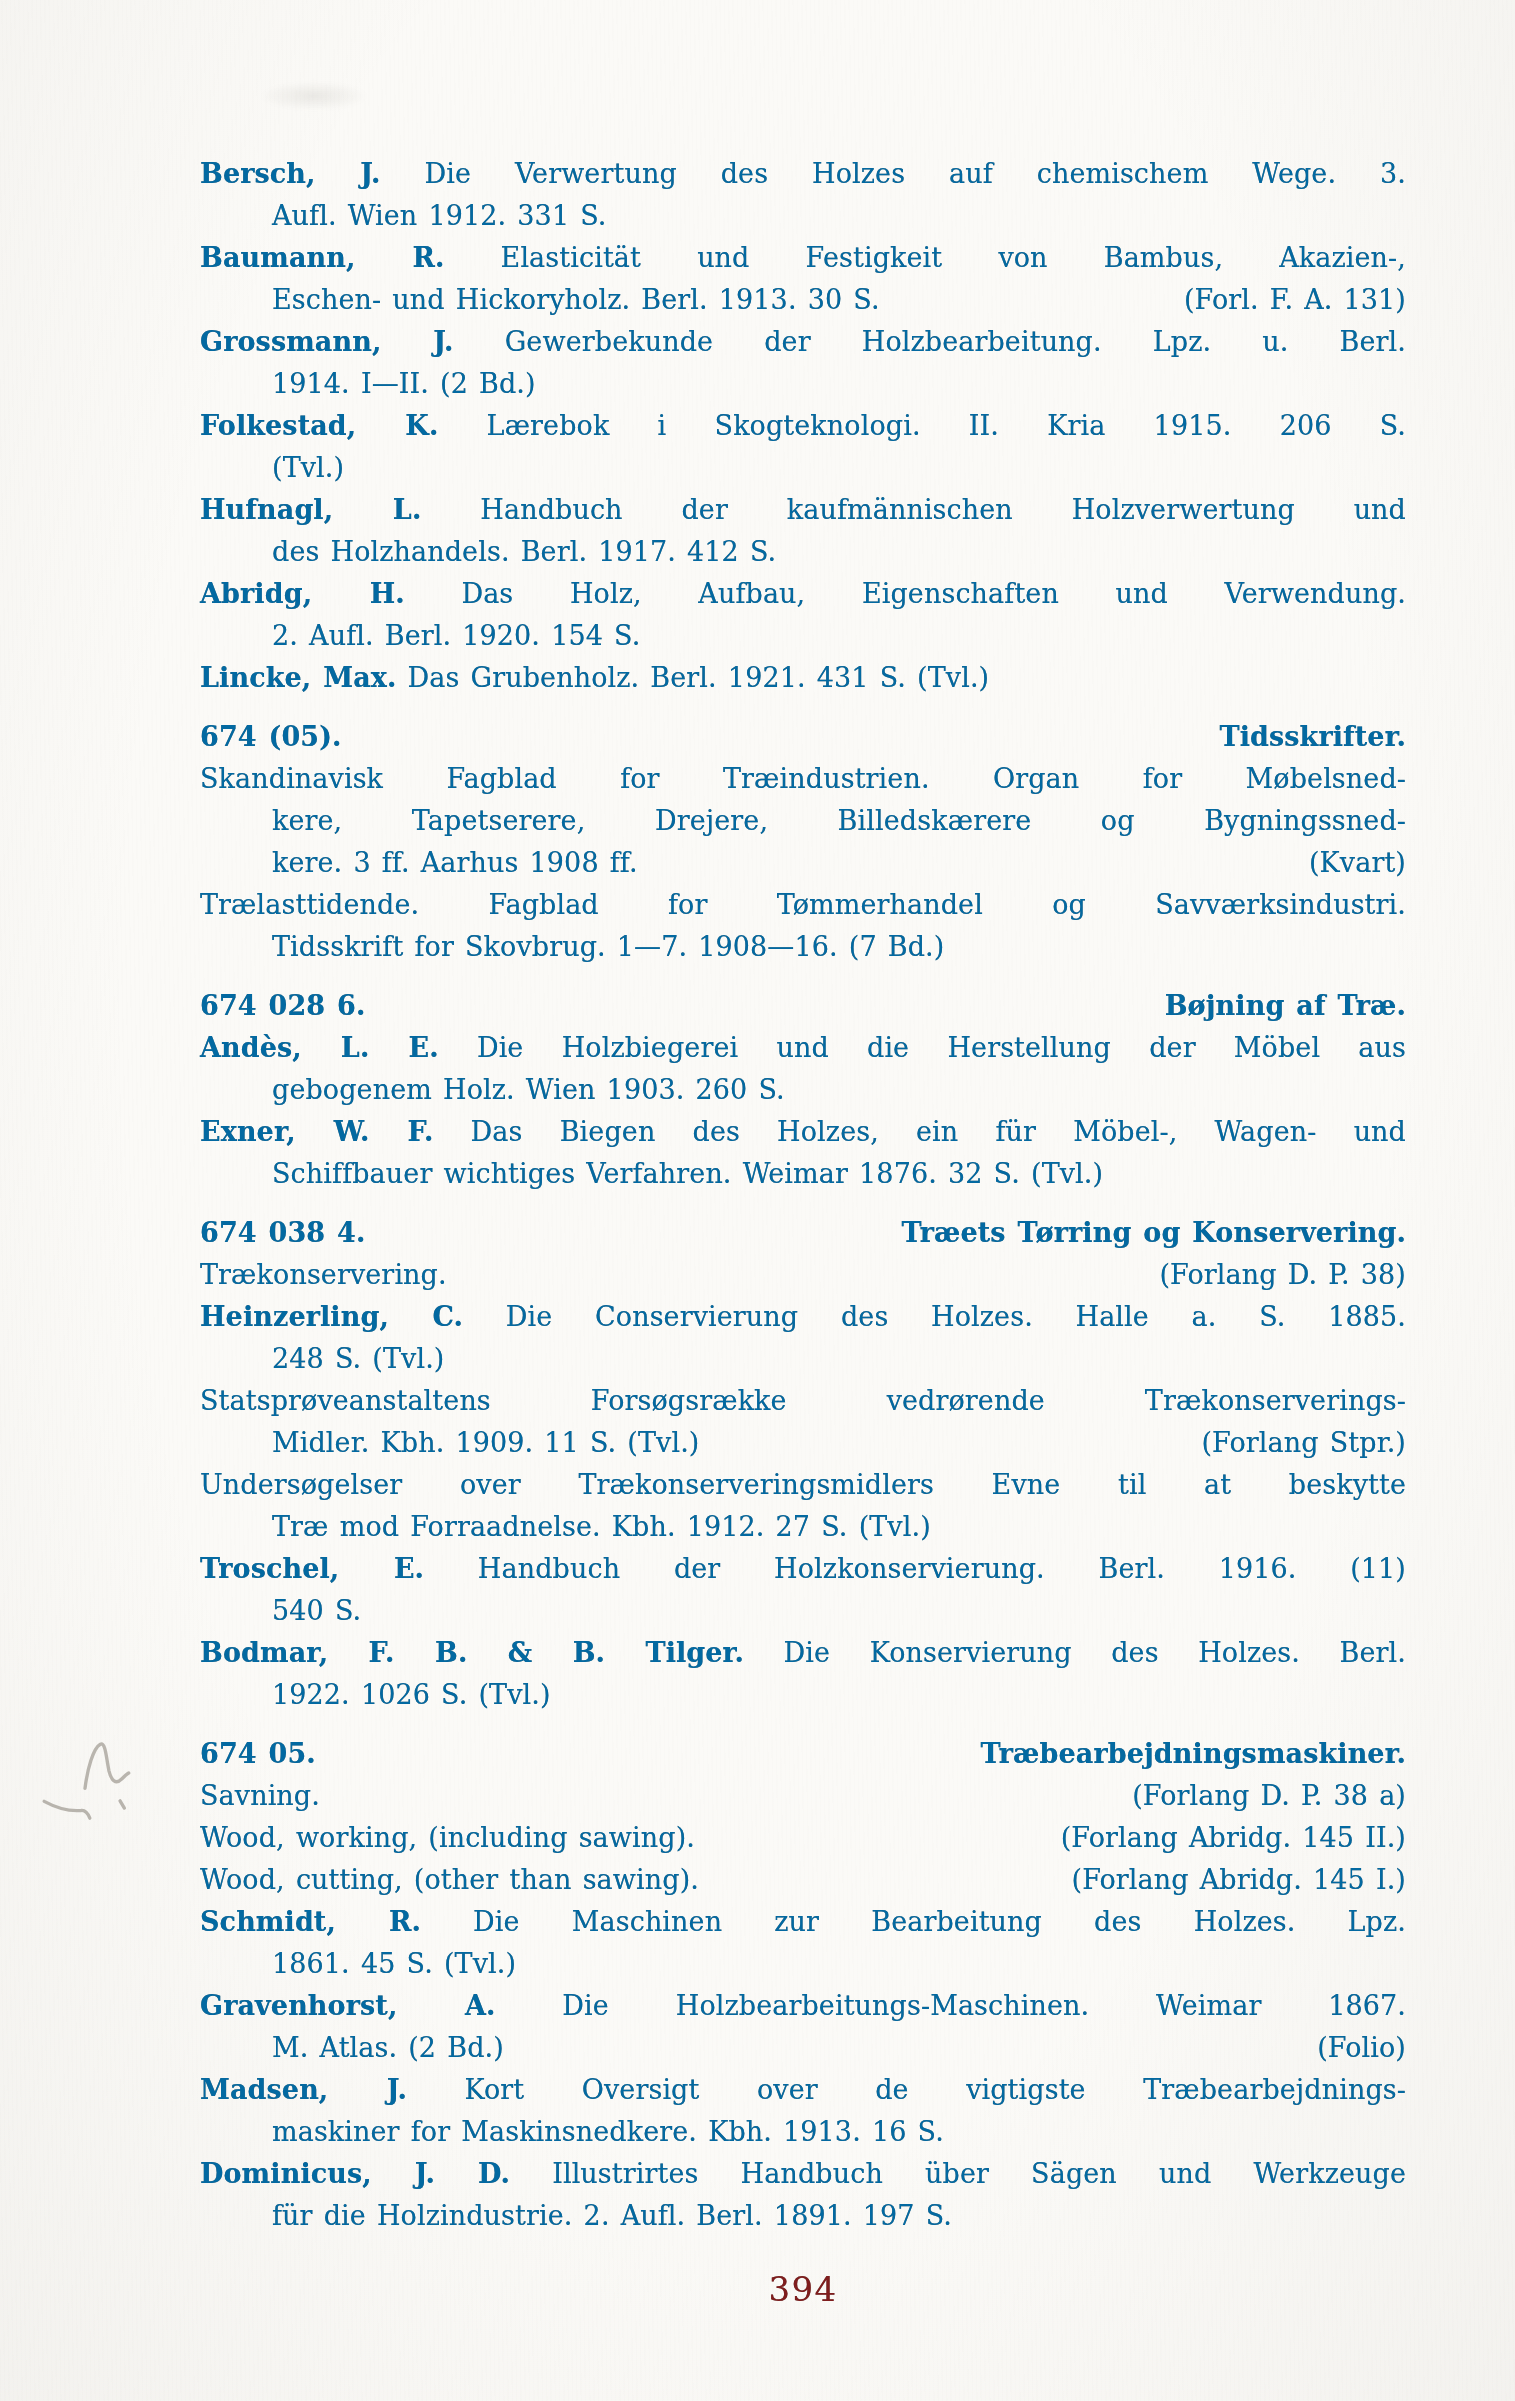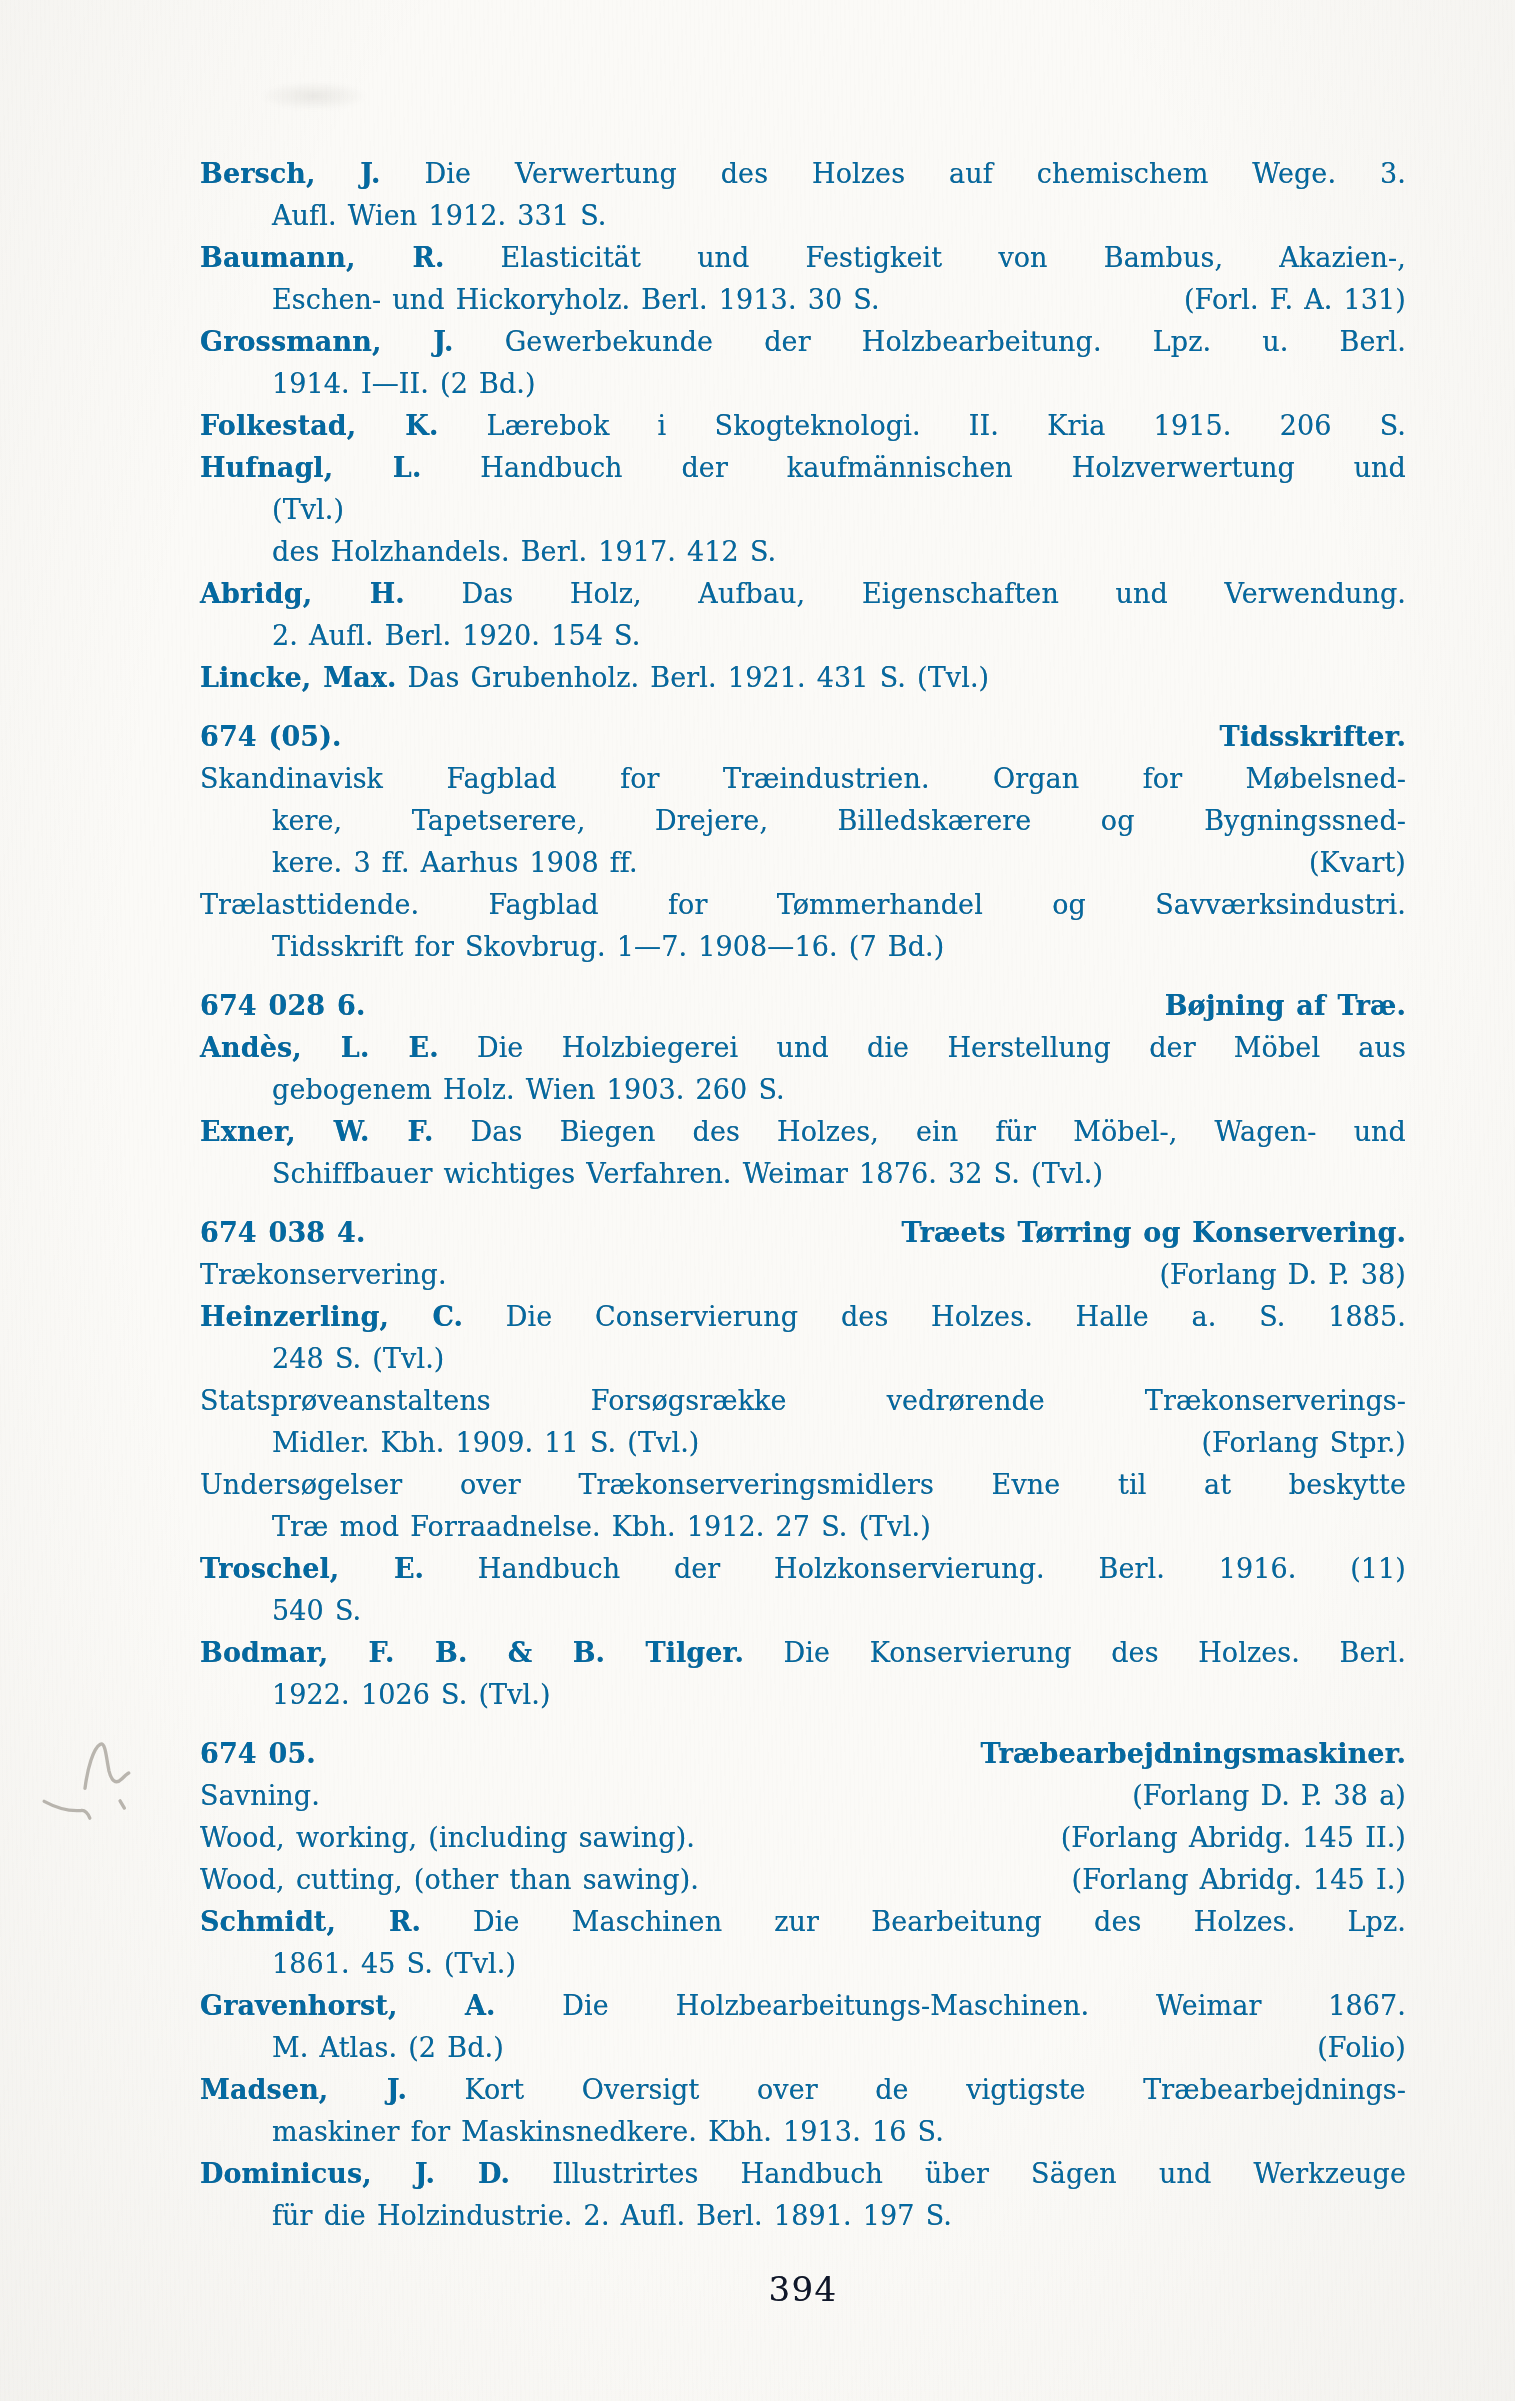--- a/index.html
+++ b/index.html
@@ -57,21 +57,21 @@
   .pagenum {
     position: absolute;
     top: 2268px;
     left: 200px;
     width: 1206px;
     text-align: center;
     font-family: "DejaVu Serif", "Liberation Serif", serif;
     font-size: 34px;
     line-height: 42px;
     letter-spacing: 1.4px;
-    color: #0f172a;
+    color: #7f1d1d;
     text-shadow: 0 0 0.6px rgba(34,30,26,0.5);
   }
   svg.pencil {
     position: absolute;
     left: 0;
     top: 0;
     pointer-events: none;
   }
 </style>
 </head>
@@ -90,22 +90,22 @@
   </svg>
 
   <div class="textblock" id="lines">
       <div class="line full"><span class="b">Bersch, J.</span><span> Die Verwertung des Holzes auf chemischem Wege. 3.</span></div>
       <div class="line ind"><span>Aufl. Wien 1912. 331 S.</span></div>
       <div class="line full"><span class="b">Baumann, R.</span><span> Elasticität und Festigkeit von Bambus, Akazien-,</span></div>
       <div class="line ind"><span>Eschen- und Hickoryholz. Berl. 1913. 30 S.</span><span class="right">(Forl. F. A. 131)</span></div>
       <div class="line full"><span class="b">Grossmann, J.</span><span> Gewerbekunde der Holzbearbeitung. Lpz. u. Berl.</span></div>
       <div class="line ind"><span>1914. I—II. (2 Bd.)</span></div>
       <div class="line full"><span class="b">Folkestad, K.</span><span> Lærebok i Skogteknologi. II. Kria 1915. 206 S.</span></div>
+      <div class="line ind"><span>(Tvl.)</span></div>
       <div class="line full"><span class="b">Hufnagl, L.</span><span> Handbuch der kaufmännischen Holzverwertung und</span></div>
-      <div class="line ind"><span>(Tvl.)</span></div>
       <div class="line ind"><span>des Holzhandels. Berl. 1917. 412 S.</span></div>
       <div class="line full"><span class="b">Abridg, H.</span><span> Das Holz, Aufbau, Eigenschaften und Verwendung.</span></div>
       <div class="line ind"><span>2. Aufl. Berl. 1920. 154 S.</span></div>
       <div class="line"><span class="b">Lincke, Max.</span><span> Das Grubenholz. Berl. 1921. 431 S. (Tvl.)</span></div>
       <div class="line heading"><span class="b">674 (05).</span><span class="right b">Tidsskrifter.</span></div>
       <div class="line full"><span>Skandinavisk Fagblad for Træindustrien. Organ for Møbelsned-</span></div>
       <div class="line ind full"><span>kere, Tapetserere, Drejere, Billedskærere og Bygningssned-</span></div>
       <div class="line ind"><span>kere. 3 ff. Aarhus 1908 ff.</span><span class="right">(Kvart)</span></div>
       <div class="line full"><span>Trælasttidende. Fagblad for Tømmerhandel og Savværksindustri.</span></div>
       <div class="line ind"><span>Tidsskrift for Skovbrug. 1—7. 1908—16. (7 Bd.)</span></div>

